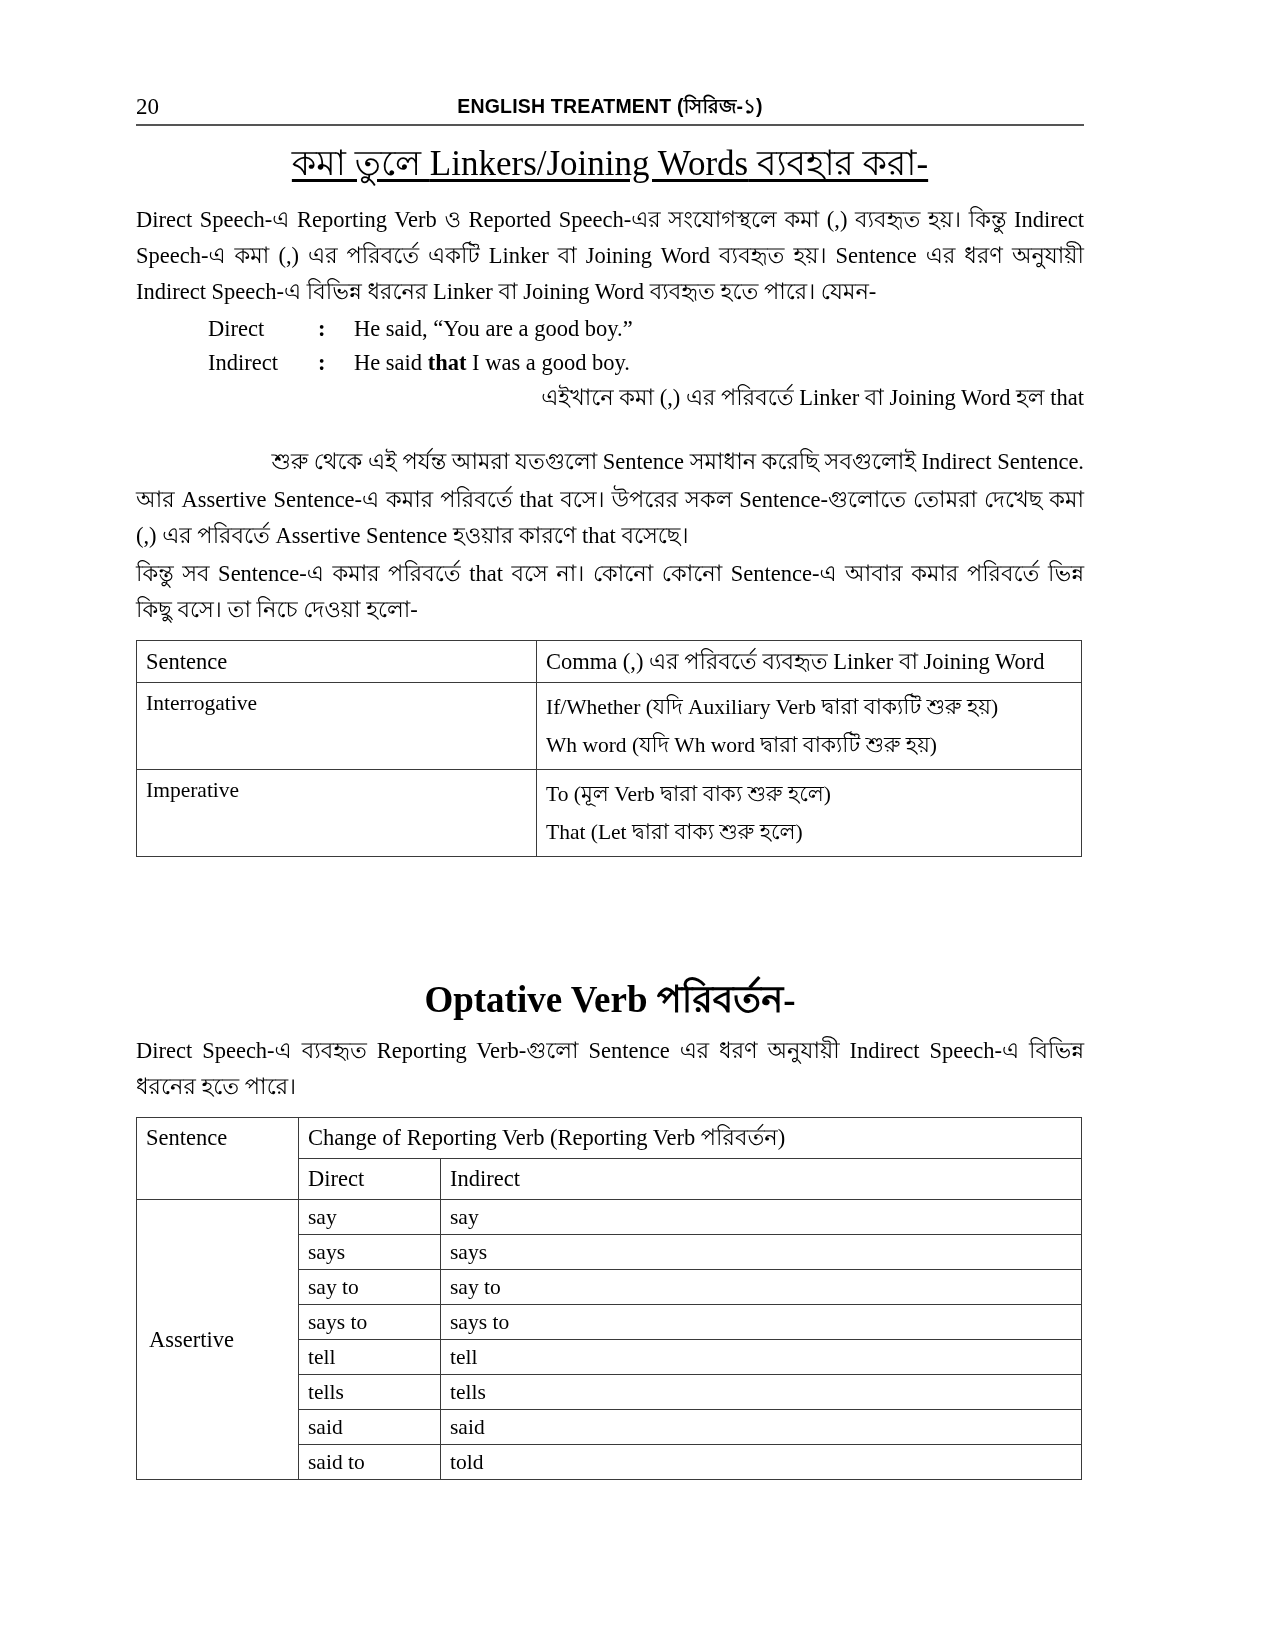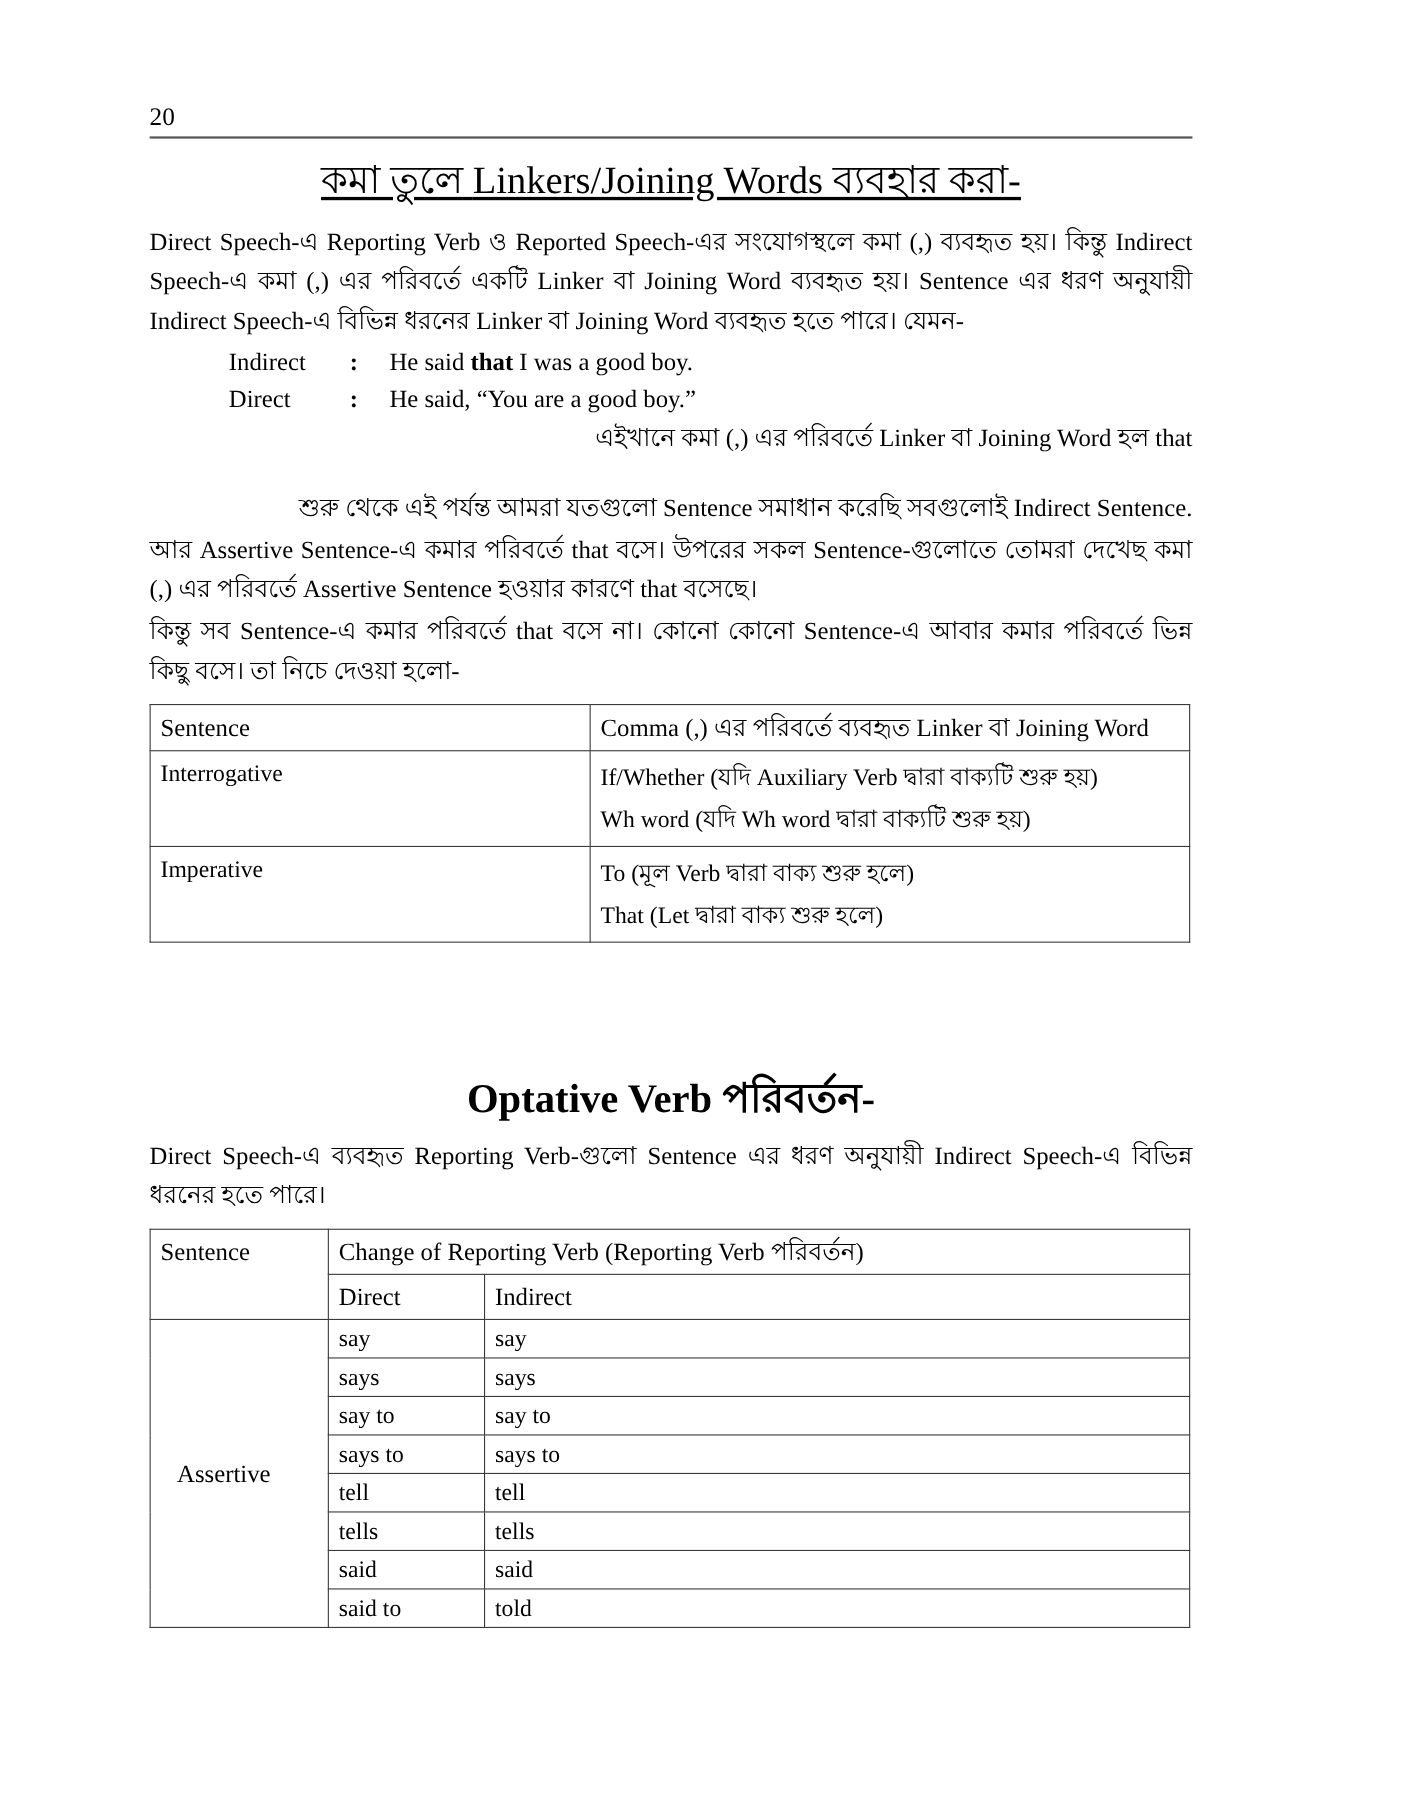--- a/index.html
+++ b/index.html
@@ -145,45 +145,46 @@
   
   #table-reporting col.c1 { width: 162px; }
   #table-reporting col.c2 { width: 142px; }
   #table-reporting col.c3 { width: 641px; }
   #table-reporting td { line-height: 28px; padding: 3px 9px; }
   #table-reporting td.hdr { padding: 6px 9px; }
   #table-reporting td.vname {
     text-align: left;
     vertical-align: middle;
     font-size: 22.5px;
-    padding-left: 24px;
+    padding-left: 12px;
   }
 </style>
 </head>
 <body>
 
 <div class="page">
 
   <div class="running-head">
     <div class="page-number">20</div>
+    <div class="head-title">ENGLISH TREATMENT (সিরিজ-১)</div>
     <div class="head-rule"></div>
   </div>
 
   <h1 class="section-title">
     <span class="u">কমা তুলে </span><span class="u">Linkers/Joining Words</span><span class="u"> ব্যবহার করা-</span>
   </h1>
 
   <p class="body">Direct Speech-এ Reporting Verb ও Reported Speech-এর সংযোগস্থলে কমা (,) ব্যবহৃত হয়। কিন্তু Indirect Speech-এ কমা (,) এর পরিবর্তে একটি Linker বা Joining Word ব্যবহৃত হয়। Sentence এর ধরণ অনুযায়ী Indirect Speech-এ বিভিন্ন ধরনের Linker বা Joining Word ব্যবহৃত হতে পারে। যেমন-</p>
 
   <div class="example-block">
     <div class="example-row">
-      <span class="ex-label">Indirect</span><span class="ex-colon">:</span><span class="ex-text">He said </span><span class="ex-text b">that</span><span class="ex-text"> I was a good boy.</span>
+      <span class="ex-label">Direct</span><span class="ex-colon">:</span><span class="ex-text">He said, </span><span class="ex-text b"></span><span class="ex-text">“You are a good boy.”</span>
     </div>
     <div class="example-row">
-      <span class="ex-label">Direct</span><span class="ex-colon">:</span><span class="ex-text">He said, </span><span class="ex-text b"></span><span class="ex-text">“You are a good boy.”</span>
+      <span class="ex-label">Indirect</span><span class="ex-colon">:</span><span class="ex-text">He said </span><span class="ex-text b">that</span><span class="ex-text"> I was a good boy.</span>
     </div>
   </div>
 
   <p class="body nojust">এইখানে কমা (,) এর পরিবর্তে Linker বা Joining Word হল that</p>
 
   <div class="gap-md"></div>
 
   <p class="body nojust">শুরু থেকে এই পর্যন্ত আমরা যতগুলো Sentence সমাধান করেছি সবগুলোই Indirect Sentence.</p>
   <p class="body">আর Assertive Sentence-এ কমার পরিবর্তে that বসে। উপরের সকল Sentence-গুলোতে তোমরা দেখেছ কমা (,) এর পরিবর্তে Assertive Sentence হওয়ার কারণে that বসেছে।</p>
   <p class="body">কিন্তু সব Sentence-এ কমার পরিবর্তে that বসে না। কোনো কোনো Sentence-এ আবার কমার পরিবর্তে ভিন্ন কিছু বসে। তা নিচে দেওয়া হলো-</p>

